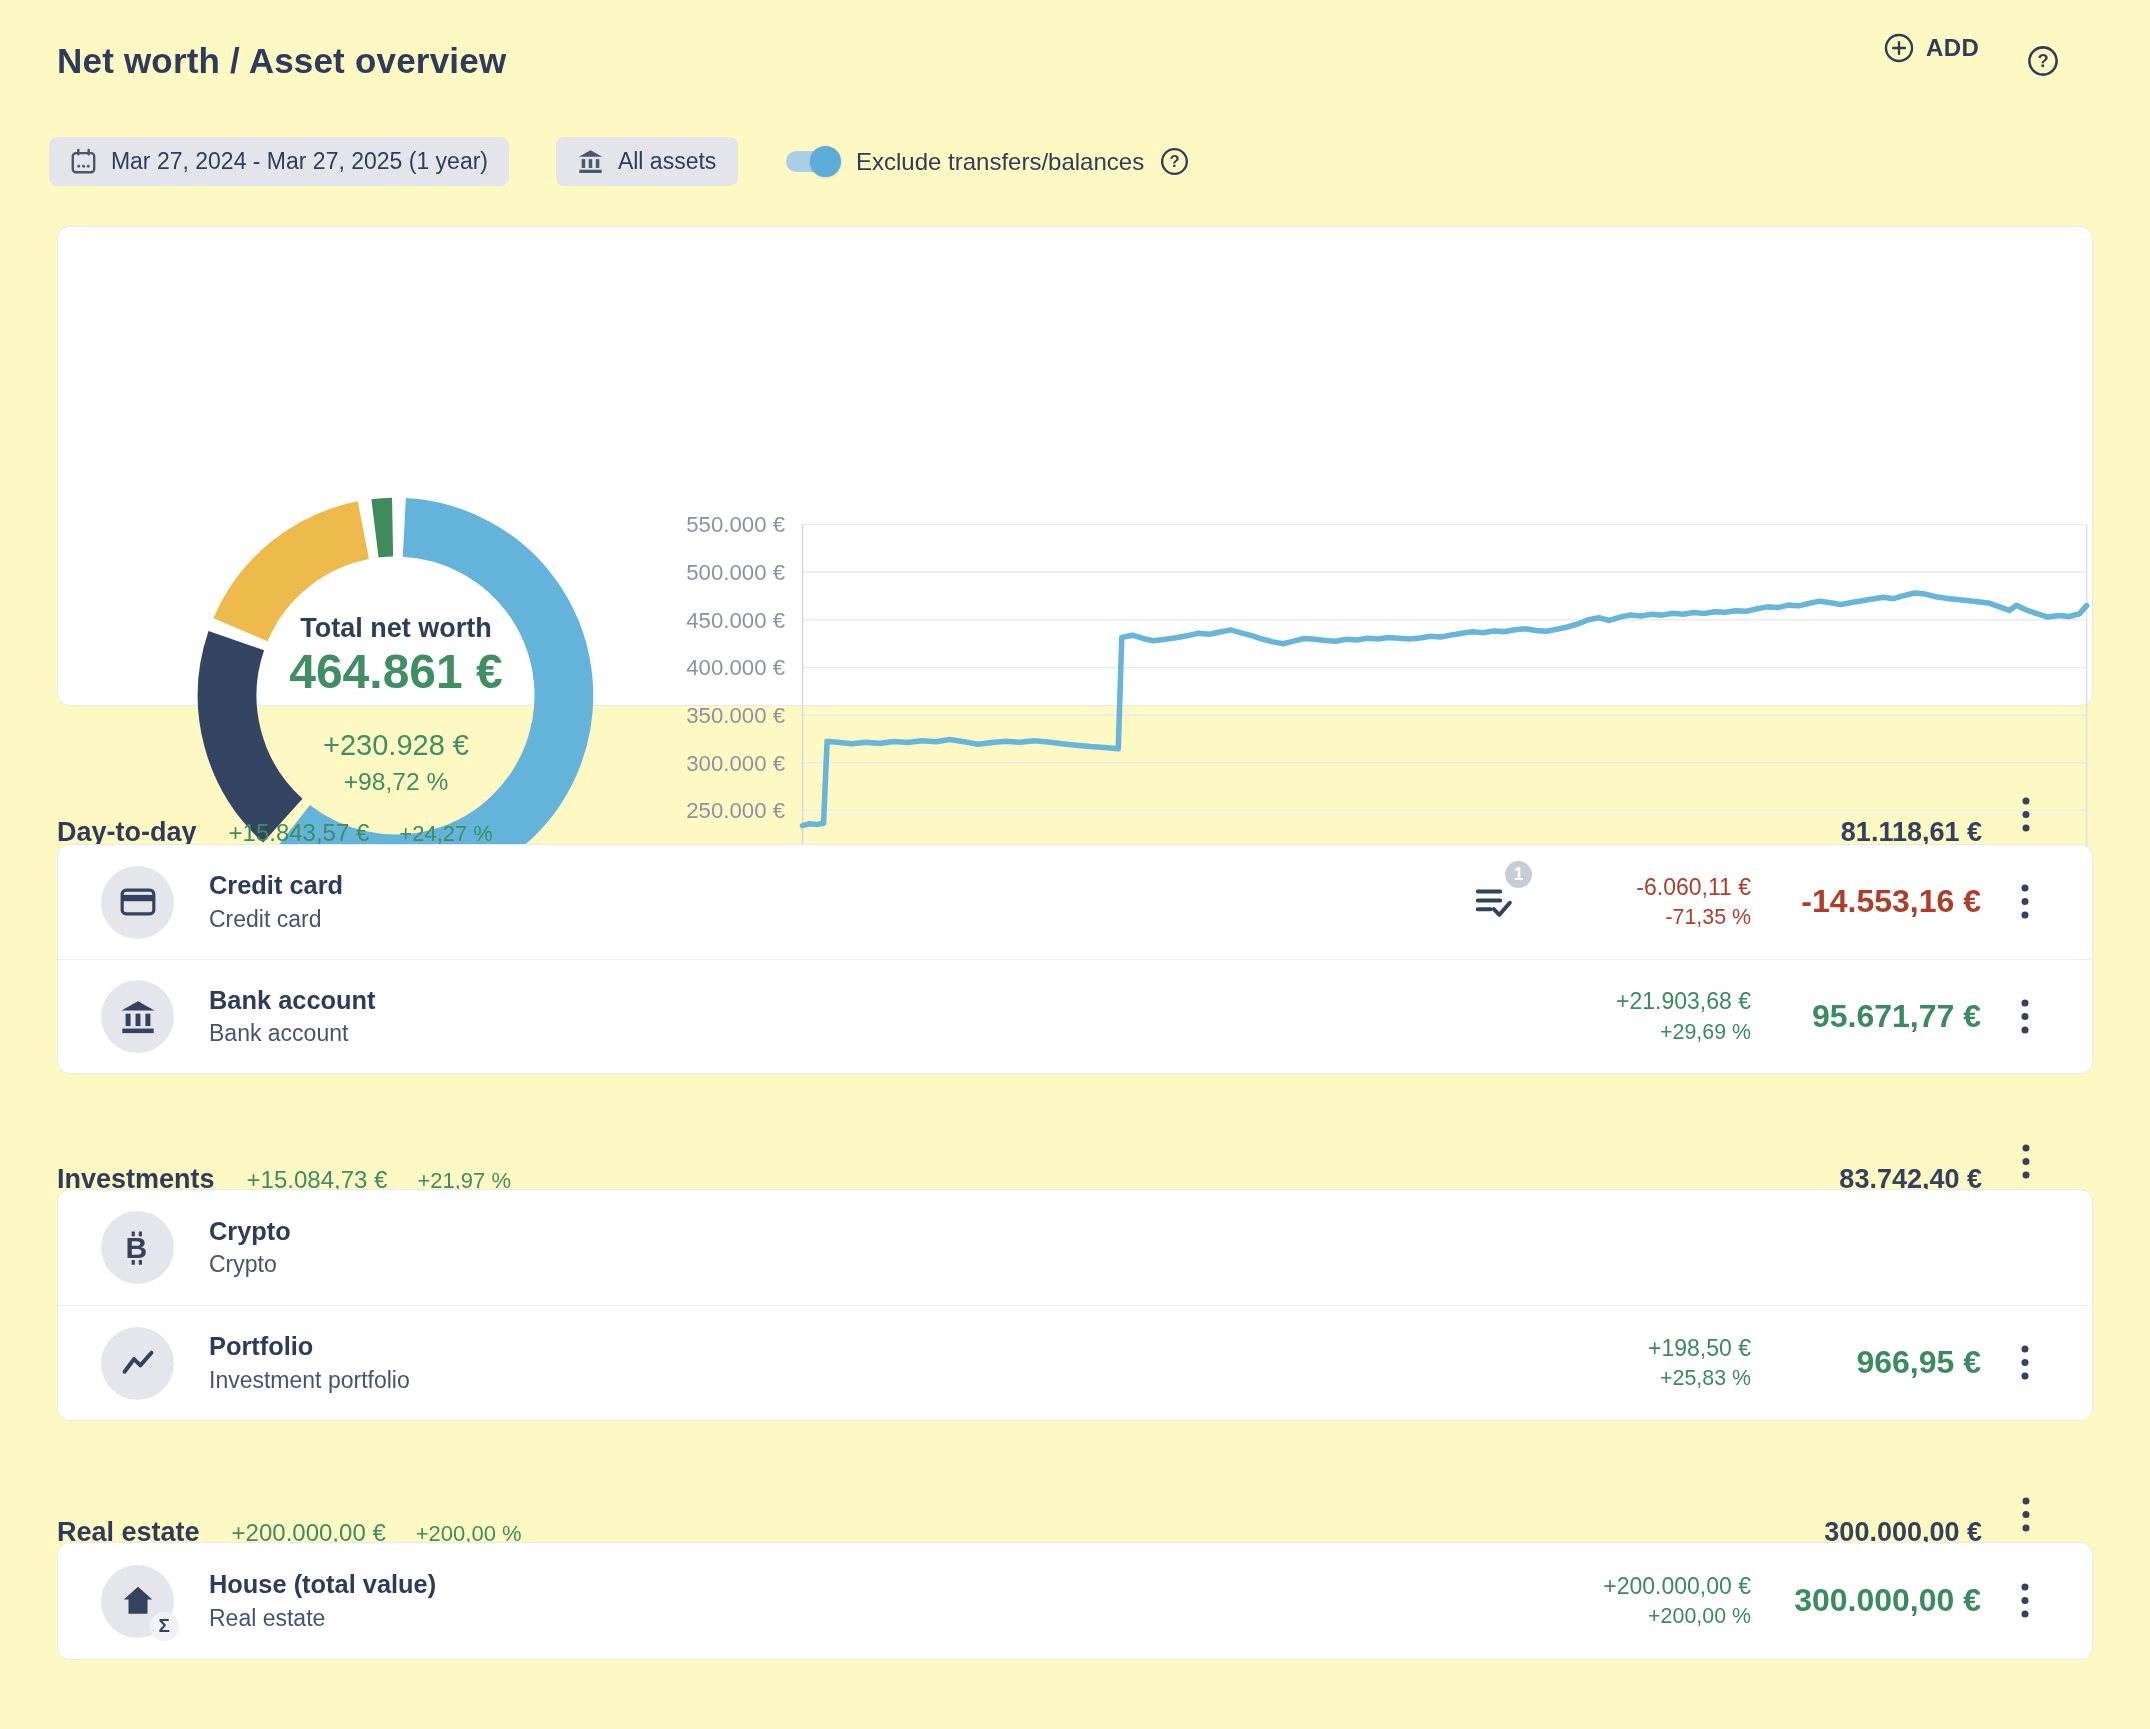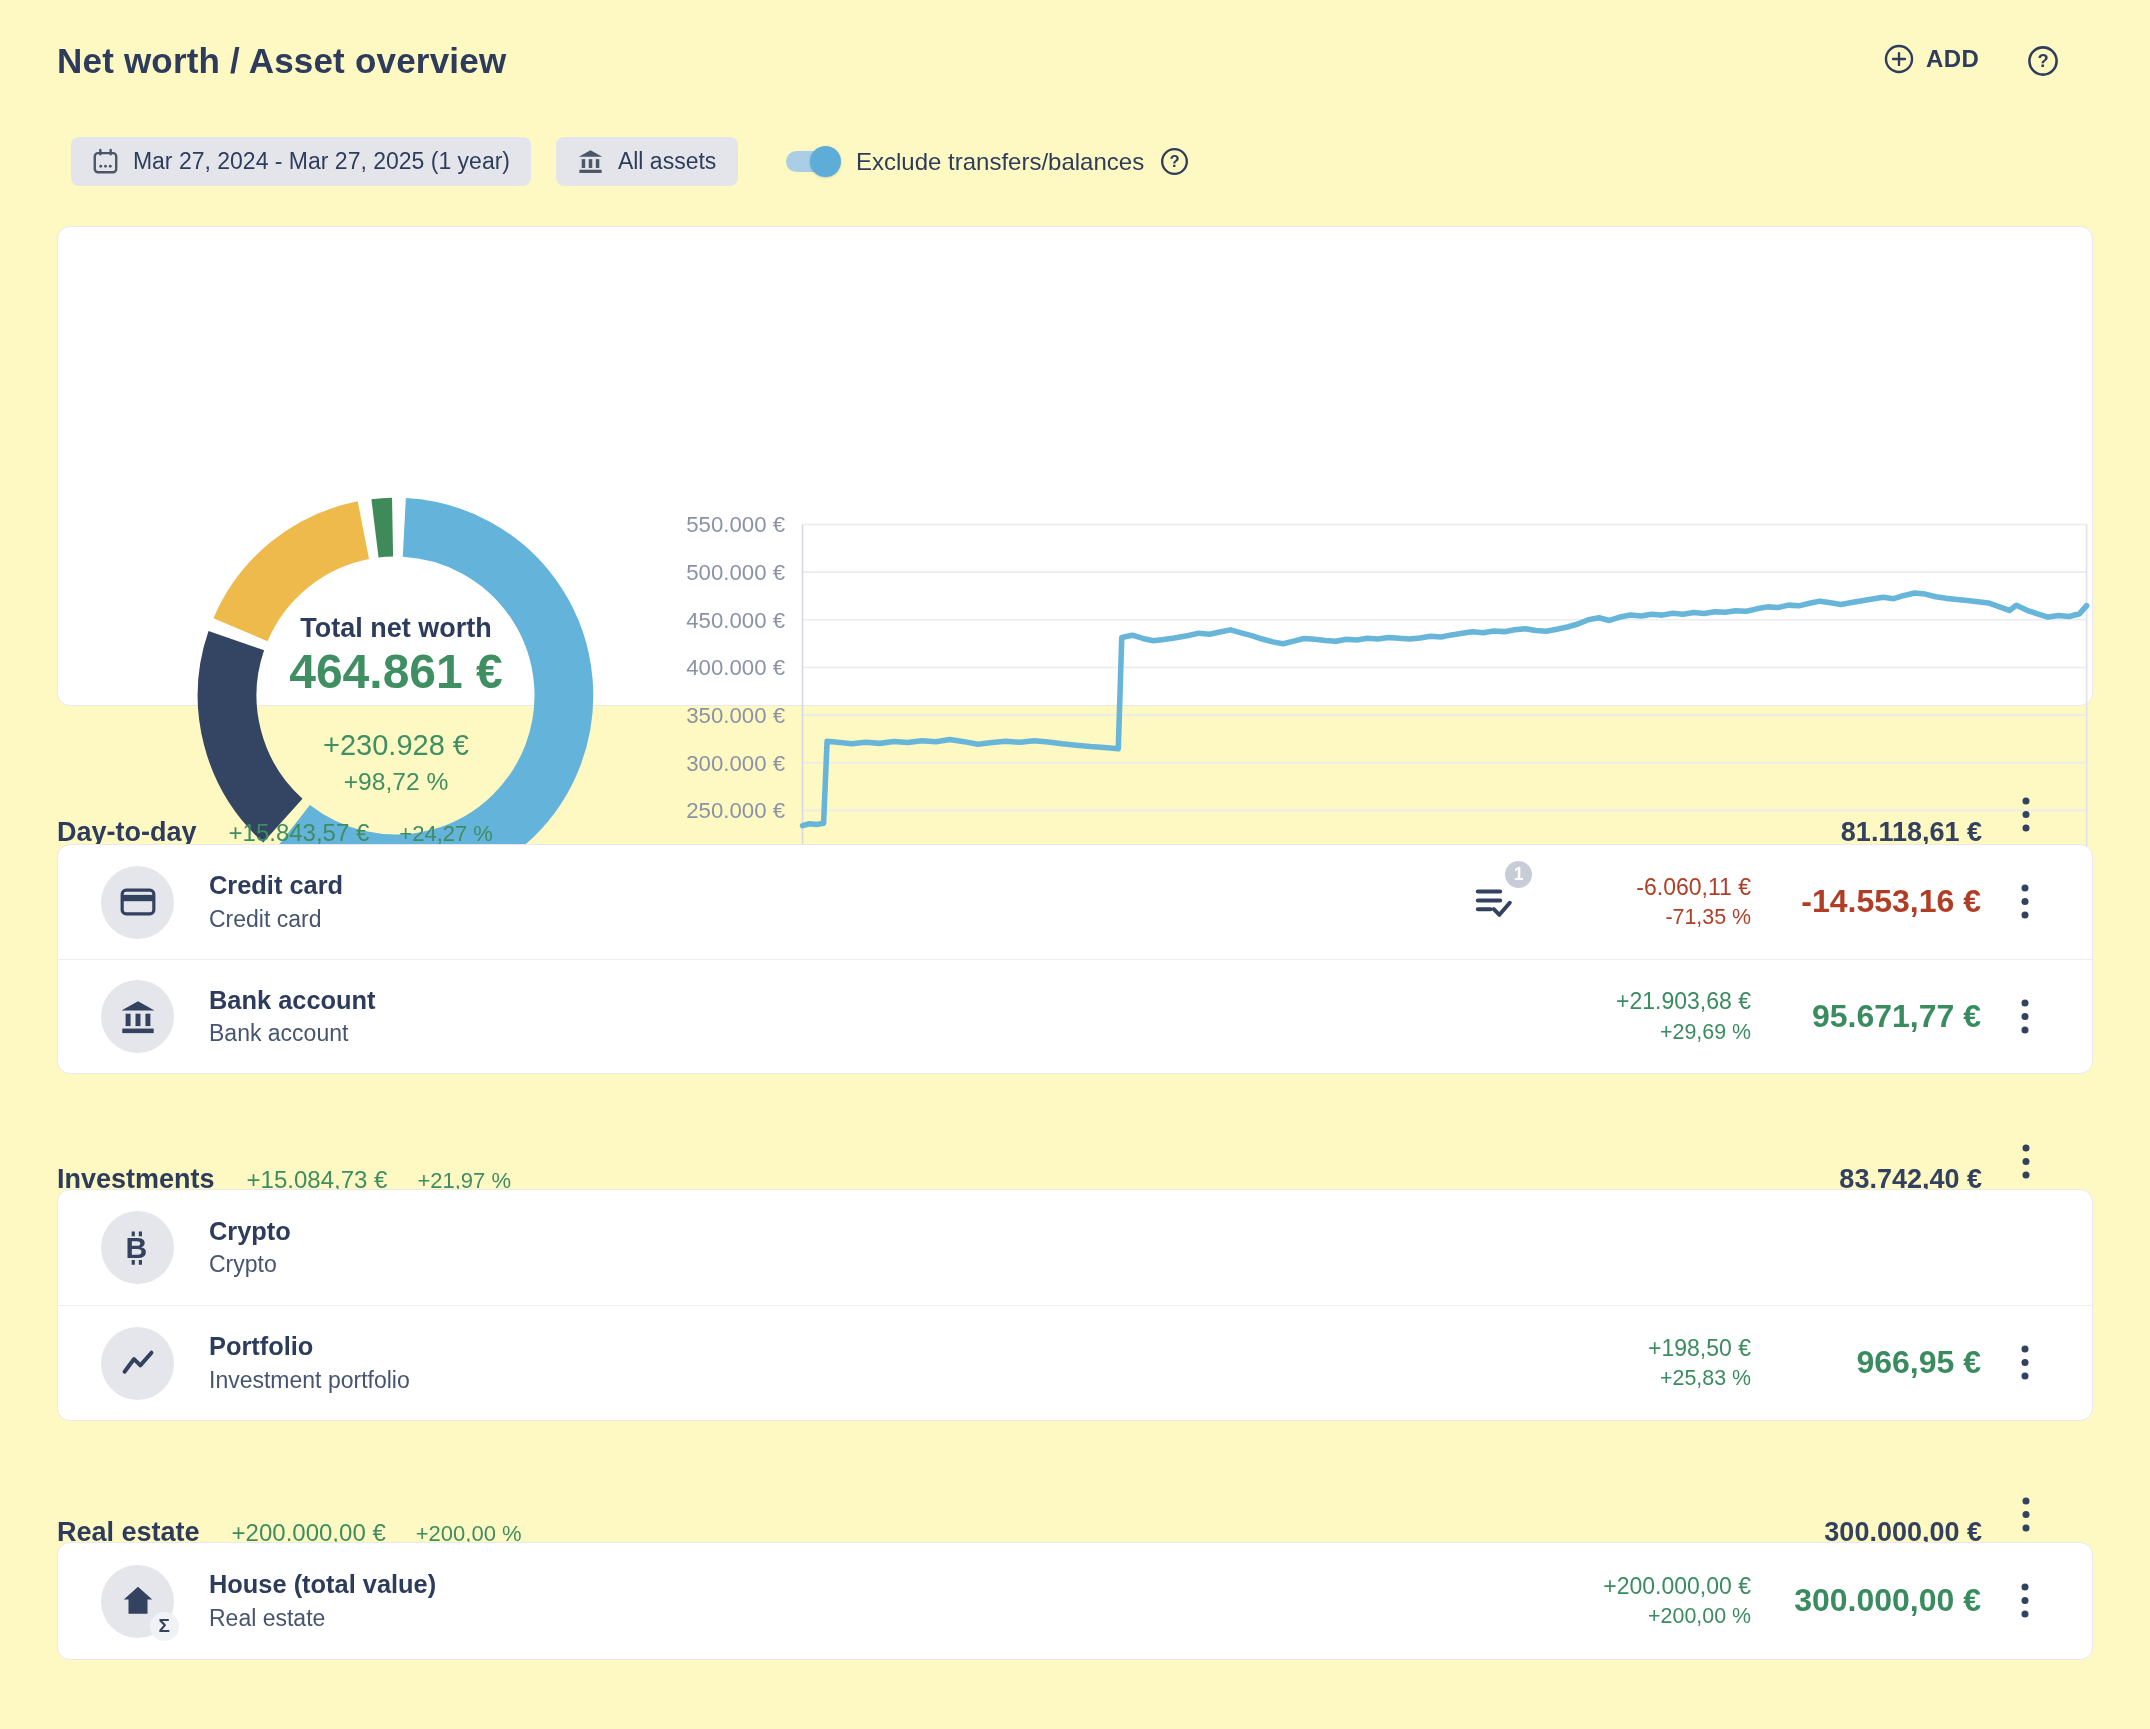--- a/index.html
+++ b/index.html
@@ -2,28 +2,28 @@
 <html style="font-size:12.7px"><head>
 <meta charset="utf-8">
 <style>
   * { margin:0; padding:0; box-sizing:border-box; }
   html,body { background:#f6f7fa; }
   body { font-family:"Liberation Sans","DejaVu Sans",sans-serif; color:#2e3d5c; }
   .page { position:relative; width:2151px; height:1730px; background:#fef9c3; overflow:hidden; }
 
   
   .page-title { position:absolute; left:57px; top:41px; font-size:35px; font-weight:700; color:#2d3c5c; letter-spacing:0.2px; }
-  .add-btn { position:absolute; left:1884px; top:44px; display:flex; align-items:center; gap:12px; cursor:pointer; color:#2e3d5c; }
+  .add-btn { position:absolute; left:1884px; top:33px; display:flex; align-items:center; gap:12px; cursor:pointer; color:#2e3d5c; }
   .add-btn .lbl { font-size:24px; font-weight:600; letter-spacing:0.4px; }
   .help-top { position:absolute; left:2027px; top:45px; cursor:pointer; }
 
   
   .pill { position:absolute; top:137px; height:49px; display:inline-flex; align-items:center; gap:13.5px;
           background:#e4e5ea; border-radius:8px; padding:0 21.4px; font-size:23px; color:#2e3d5c; cursor:pointer; }
-  .pill-date { left:71px; }
+  .pill-date { left:49px; }
   .pill-assets { left:556px; }
   .toggle-wrap { position:absolute; left:786px; top:137px; height:49px; display:flex; align-items:center; }
   .switch { position:relative; width:48px; height:21.4px; background:#a9cee5; border-radius:11px; cursor:pointer; }
   .switch .knob { position:absolute; right:-7.1px; top:-4.8px; width:31px; height:31px; border-radius:50%;
                   background:#5dadd8; box-shadow:0 0.8px 2.4px rgba(0,0,0,.18); }
   .toggle-label { margin-left:22px; font-size:24px; color:#2e3d5c; }
   .toggle-help { margin-left:16px; display:flex; align-items:center; cursor:pointer; }
 
   
   .card { background:#ffffff; border:1.6px solid #e7e9ee; border-radius:12.7px; }

